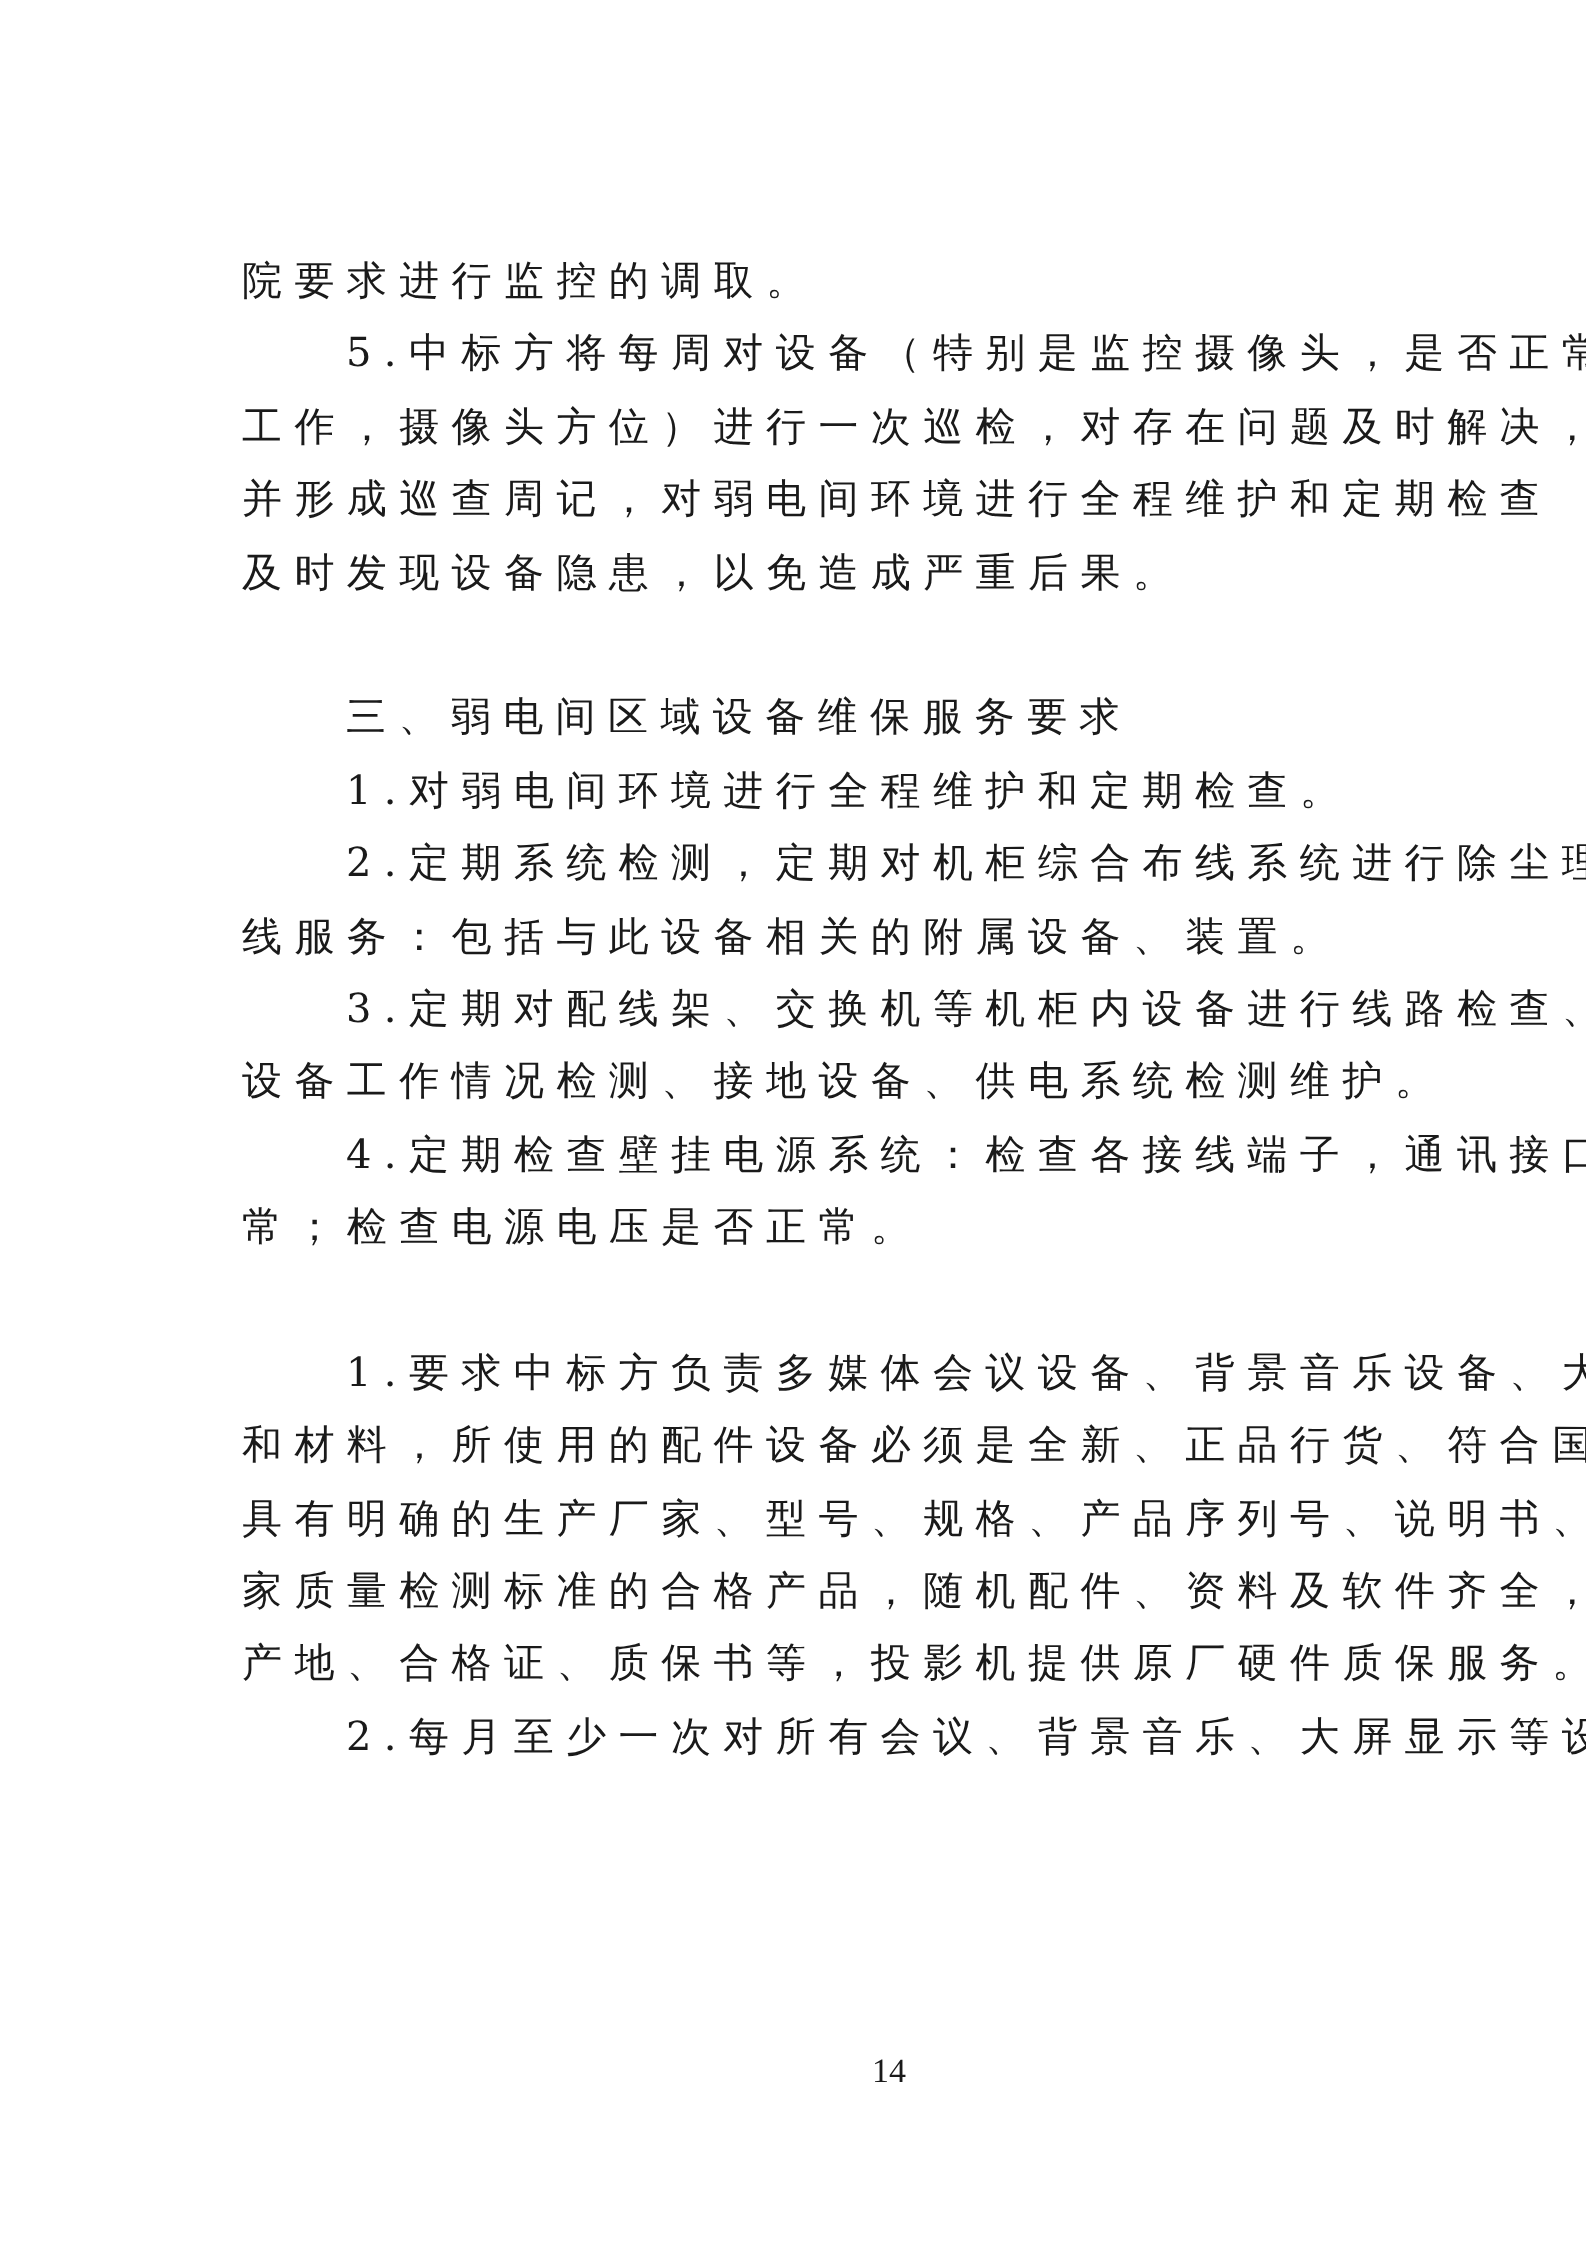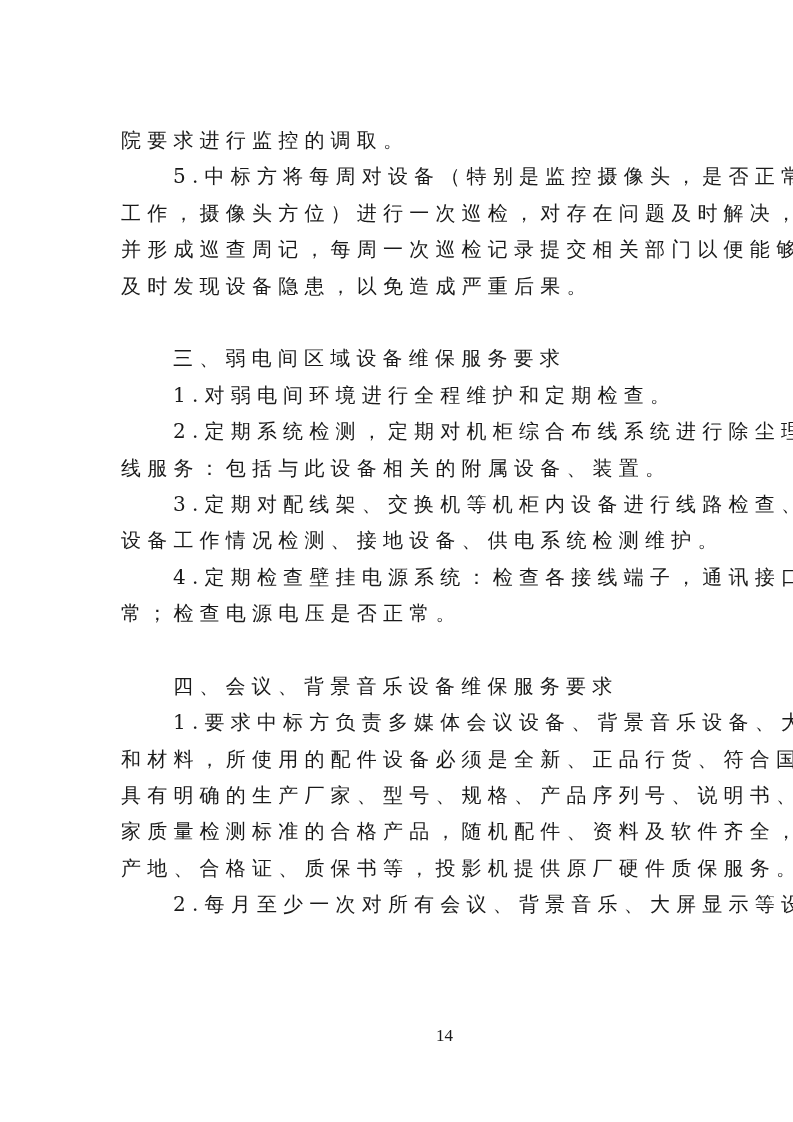--- a/index.html
+++ b/index.html
@@ -13,33 +13,32 @@
   .page-number { position: absolute; top: 1026px; left: 0; width: 793px; text-align: center;
                  font-size: 17px; font-family: "Liberation Serif", serif; padding-left: 48px; }
 </style>
 </head>
 <body>
 
 <div class="page">
   <div class="line">院要求进行监控的调取。</div>
   <div class="line indent">5.中标方将每周对设备（特别是监控摄像头，是否正常</div>
   <div class="line">工作，摄像头方位）进行一次巡检，对存在问题及时解决，</div>
-  <div class="line">并形成巡查周记，每周一次巡检记录提交相关部门以便能够</div>
+  <div class="line">并形成巡查周记，对弱电间环境进行全程维护和定期检查</div>
   <div class="line">及时发现设备隐患，以免造成严重后果。</div>
   <div class="gap"></div>
   <div class="line indent">三、弱电间区域设备维保服务要求</div>
   <div class="line indent">1.对弱电间环境进行全程维护和定期检查。</div>
   <div class="line indent">2.定期系统检测，定期对机柜综合布线系统进行除尘理</div>
   <div class="line">线服务：包括与此设备相关的附属设备、装置。</div>
   <div class="line indent">3.定期对配线架、交换机等机柜内设备进行线路检查、</div>
   <div class="line">设备工作情况检测、接地设备、供电系统检测维护。</div>
   <div class="line indent">4.定期检查壁挂电源系统：检查各接线端子，通讯接口</div>
   <div class="line">常；检查电源电压是否正常。</div>
   <div class="gap"></div>
-  <div class="line indent">四、会议、背景音乐设备维保服务要求</div>
   <div class="line indent">1.要求中标方负责多媒体会议设备、背景音乐设备、大</div>
   <div class="line">和材料，所使用的配件设备必须是全新、正品行货、符合国</div>
   <div class="line">具有明确的生产厂家、型号、规格、产品序列号、说明书、</div>
   <div class="line">家质量检测标准的合格产品，随机配件、资料及软件齐全，</div>
   <div class="line">产地、合格证、质保书等，投影机提供原厂硬件质保服务。</div>
   <div class="line indent">2.每月至少一次对所有会议、背景音乐、大屏显示等设</div>
 </div>
 
 <div class="page-number">14</div>
 

